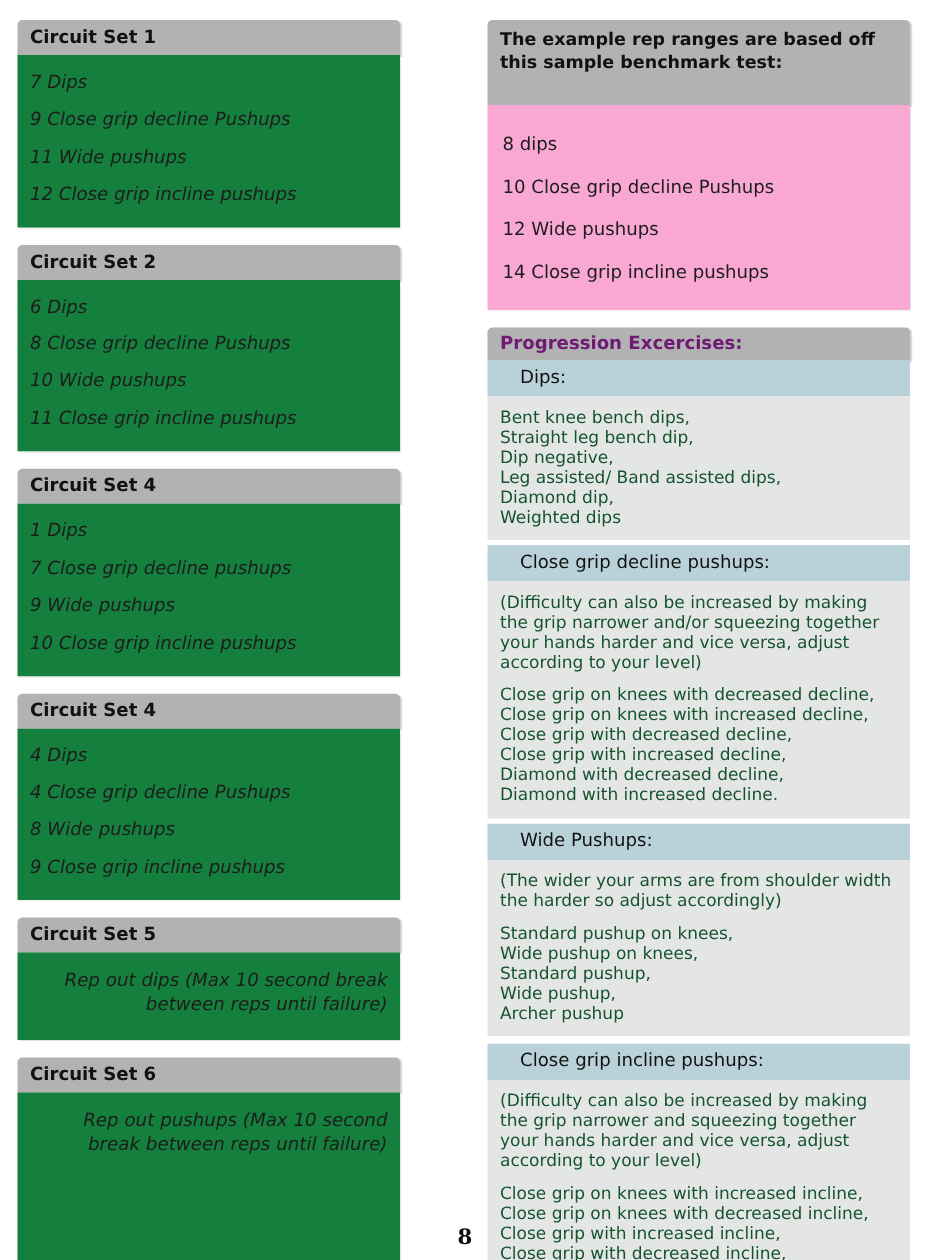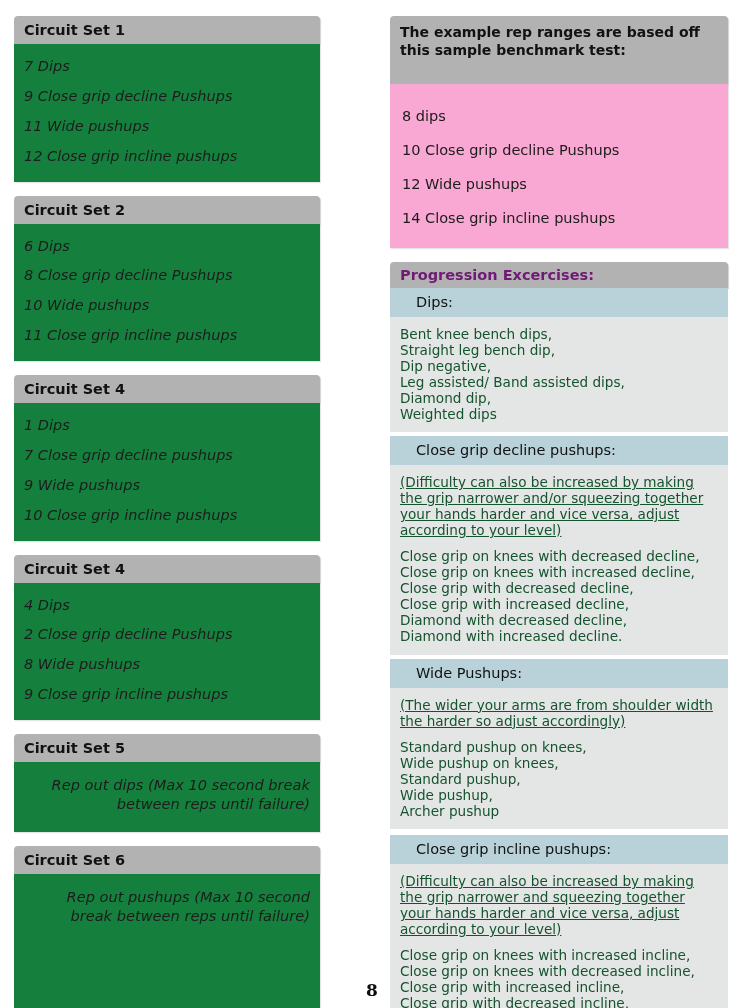--- a/index.html
+++ b/index.html
@@ -115,21 +115,20 @@
   }
   .sub-body {
     background: #e4e6e6;
     padding: 9px 10px 10px 10px;
     font-size: 13.6px;
     line-height: 1.18;
     color: #14532d;
   }
   .sub-body .note {
     margin: 0 0 10px 0;
-    text-decoration: underline;
   }
   .sub-body .note:last-child { margin-bottom: 0; }
   .sub-body .itemlist { margin: 0; }
   .sub-body .item {
     white-space: nowrap;
   }
   .spacer-4 { height: 4px; }
   .spacer-6 { height: 6px; }
 
   
@@ -179,21 +178,21 @@
         <div class="exline">7 Close grip decline pushups</div>
         <div class="exline">9 Wide pushups</div>
         <div class="exline">10 Close grip incline pushups</div>
       </div>
     </div>
 
     <div class="card">
       <div class="card-head">Circuit Set 4</div>
       <div class="card-body">
         <div class="exline">4 Dips</div>
-        <div class="exline">2 Close grip decline Pushups</div>
+        <div class="exline">4 Close grip decline Pushups</div>
         <div class="exline">8 Wide pushups</div>
         <div class="exline">9 Close grip incline pushups</div>
       </div>
     </div>
 
     <div class="card">
       <div class="card-head">Circuit Set 5</div>
       <div class="card-body tall5">
         <div class="rep-out">Rep out dips (Max 10 second break between reps until failure)</div>
       </div>

